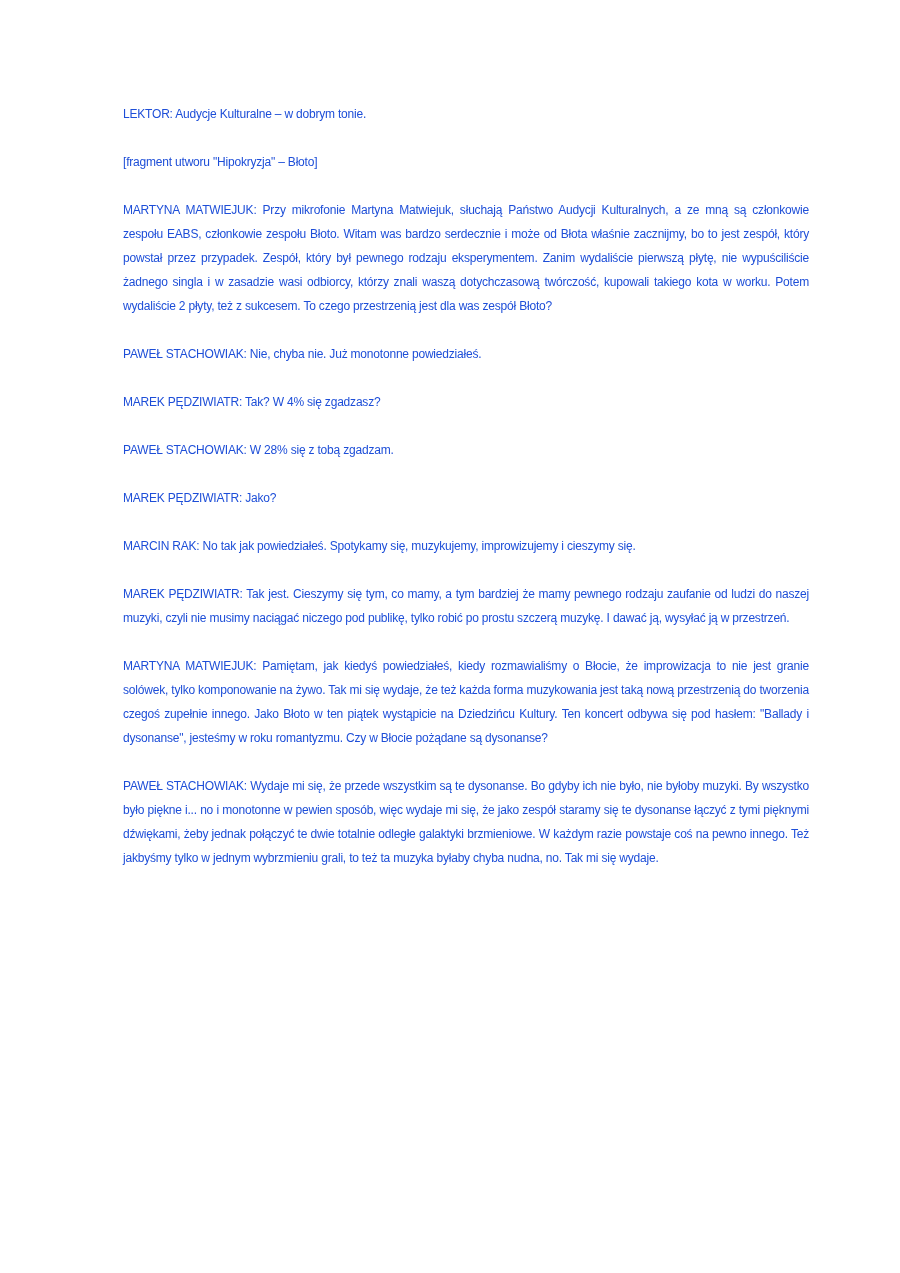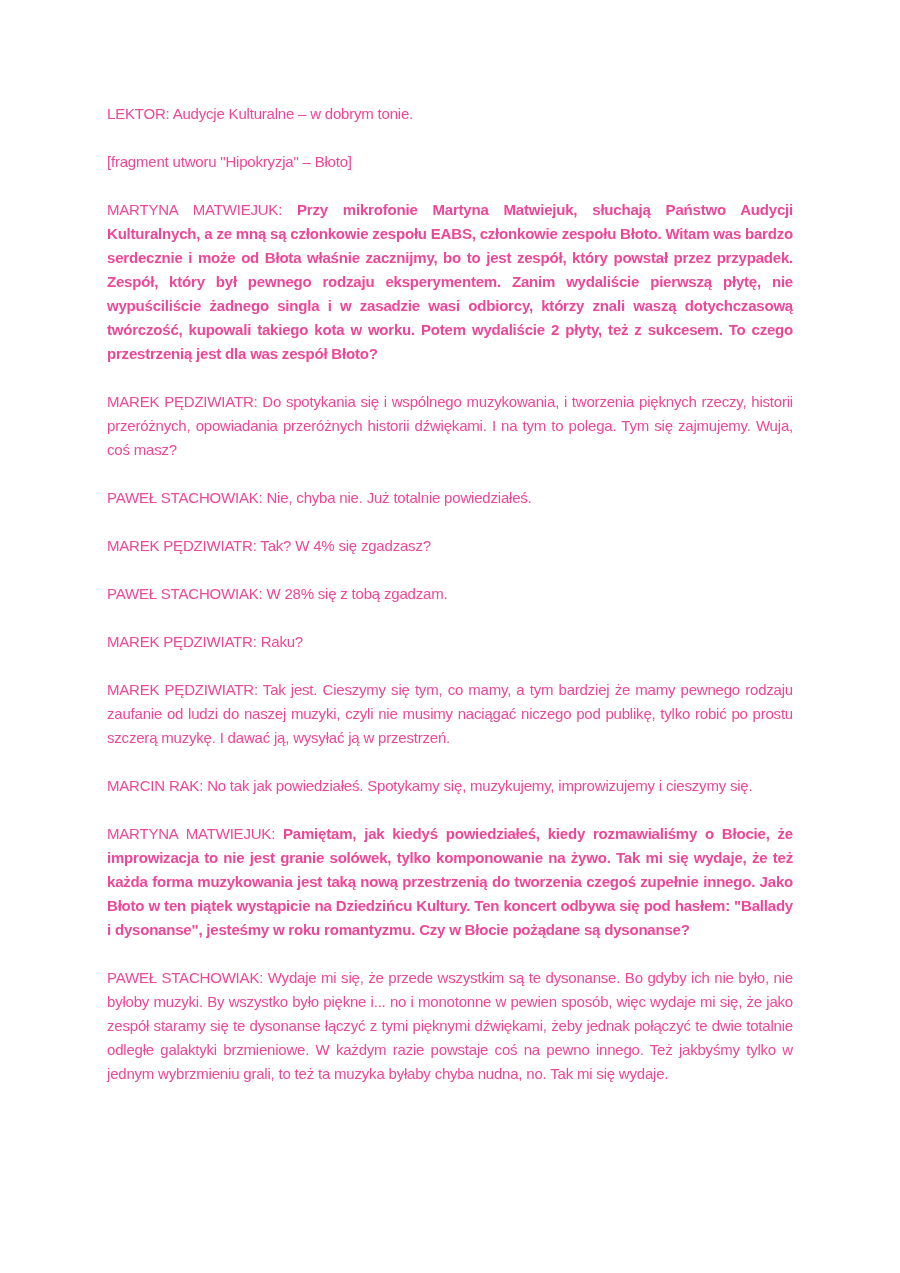--- a/index.html
+++ b/index.html
@@ -11,64 +11,63 @@
     position: relative;
     width: 900px;
     height: 1273px;
     background: #ffffff;
     box-sizing: border-box;
     overflow: hidden;
   }
   .transcript-body {
     position: absolute;
     top: 102px;
-    left: 107px;
+    left: 123px;
     width: 686px;
-    color: #ec4899;
+    color: #1d4ed8;
     font-family: "Liberation Sans", "DejaVu Sans", sans-serif;
-    font-size: 15px;
+    font-size: 12px;
     line-height: 24px;
     letter-spacing: -0.2px;
   }
   .para {
     margin: 0 0 24px 0;
     text-align: justify;
   }
   .para .speaker {
     font-weight: 400;
   }
   .para .speech {
     font-weight: 400;
   }
   .para.bold-speech .speech {
-    font-weight: 700;
+    font-weight: 400;
   }
 </style>
 </head>
 <body>
 
 <div class="page">
   <div class="transcript-body">
   <p class="para"><span class="speaker">LEKTOR: </span><span class="speech">Audycje Kulturalne – w dobrym tonie.</span></p>
 
   <p class="para"><span class="speaker"></span><span class="speech">[fragment utworu "Hipokryzja" – Błoto]</span></p>
 
   <p class="para bold-speech"><span class="speaker">MARTYNA MATWIEJUK: </span><span class="speech">Przy mikrofonie Martyna Matwiejuk, słuchają Państwo Audycji Kulturalnych, a ze mną są członkowie zespołu EABS, członkowie zespołu Błoto. Witam was bardzo serdecznie i może od Błota właśnie zacznijmy, bo to jest zespół, który powstał przez przypadek. Zespół, który był pewnego rodzaju eksperymentem. Zanim wydaliście pierwszą płytę, nie wypuściliście żadnego singla i w zasadzie wasi odbiorcy, którzy znali waszą dotychczasową twórczość, kupowali takiego kota w worku. Potem wydaliście 2 płyty, też z sukcesem. To czego przestrzenią jest dla was zespół Błoto?</span></p>
 
-  <p class="para"><span class="speaker">MAREK PĘDZIWIATR: </span><span class="speech">Do spotykania się i wspólnego muzykowania, i tworzenia pięknych rzeczy, historii przeróżnych, opowiadania przeróżnych historii dźwiękami. I na tym to polega. Tym się zajmujemy. Wuja, coś masz?</span></p>
 
-  <p class="para"><span class="speaker">PAWEŁ STACHOWIAK: </span><span class="speech">Nie, chyba nie. Już totalnie powiedziałeś.</span></p>
+  <p class="para"><span class="speaker">PAWEŁ STACHOWIAK: </span><span class="speech">Nie, chyba nie. Już monotonne powiedziałeś.</span></p>
 
   <p class="para"><span class="speaker">MAREK PĘDZIWIATR: </span><span class="speech">Tak? W 4% się zgadzasz?</span></p>
 
   <p class="para"><span class="speaker">PAWEŁ STACHOWIAK: </span><span class="speech">W 28% się z tobą zgadzam.</span></p>
 
-  <p class="para"><span class="speaker">MAREK PĘDZIWIATR: </span><span class="speech">Raku?</span></p>
+  <p class="para"><span class="speaker">MAREK PĘDZIWIATR: </span><span class="speech">Jako?</span></p>
+
+  <p class="para"><span class="speaker">MARCIN RAK: </span><span class="speech">No tak jak powiedziałeś. Spotykamy się, muzykujemy, improwizujemy i cieszymy się.</span></p>
 
   <p class="para"><span class="speaker">MAREK PĘDZIWIATR: </span><span class="speech">Tak jest. Cieszymy się tym, co mamy, a tym bardziej że mamy pewnego rodzaju zaufanie od ludzi do naszej muzyki, czyli nie musimy naciągać niczego pod publikę, tylko robić po prostu szczerą muzykę. I dawać ją, wysyłać ją w przestrzeń.</span></p>
-
-  <p class="para"><span class="speaker">MARCIN RAK: </span><span class="speech">No tak jak powiedziałeś. Spotykamy się, muzykujemy, improwizujemy i cieszymy się.</span></p>
 
   <p class="para bold-speech"><span class="speaker">MARTYNA MATWIEJUK: </span><span class="speech">Pamiętam, jak kiedyś powiedziałeś, kiedy rozmawialiśmy o Błocie, że improwizacja to nie jest granie solówek, tylko komponowanie na żywo. Tak mi się wydaje, że też każda forma muzykowania jest taką nową przestrzenią do tworzenia czegoś zupełnie innego. Jako Błoto w ten piątek wystąpicie na Dziedzińcu Kultury. Ten koncert odbywa się pod hasłem: "Ballady i dysonanse", jesteśmy w roku romantyzmu. Czy w Błocie pożądane są dysonanse?</span></p>
 
   <p class="para"><span class="speaker">PAWEŁ STACHOWIAK: </span><span class="speech">Wydaje mi się, że przede wszystkim są te dysonanse. Bo gdyby ich nie było, nie byłoby muzyki. By wszystko było piękne i... no i monotonne w pewien sposób, więc wydaje mi się, że jako zespół staramy się te dysonanse łączyć z tymi pięknymi dźwiękami, żeby jednak połączyć te dwie totalnie odległe galaktyki brzmieniowe. W każdym razie powstaje coś na pewno innego. Też jakbyśmy tylko w jednym wybrzmieniu grali, to też ta muzyka byłaby chyba nudna, no. Tak mi się wydaje.</span></p>
 </div>
 </div>
 
 </body></html>

